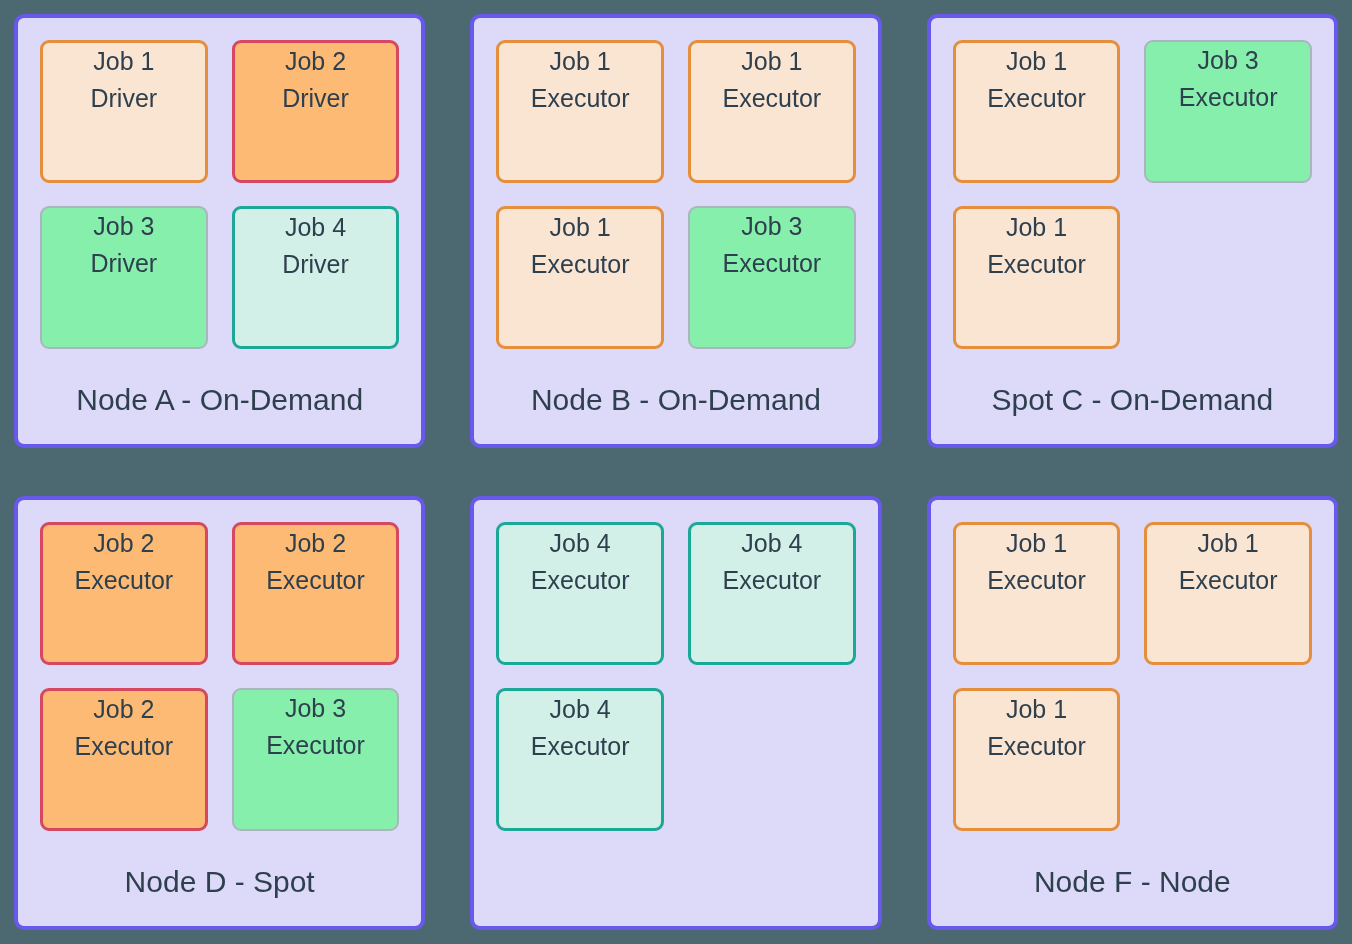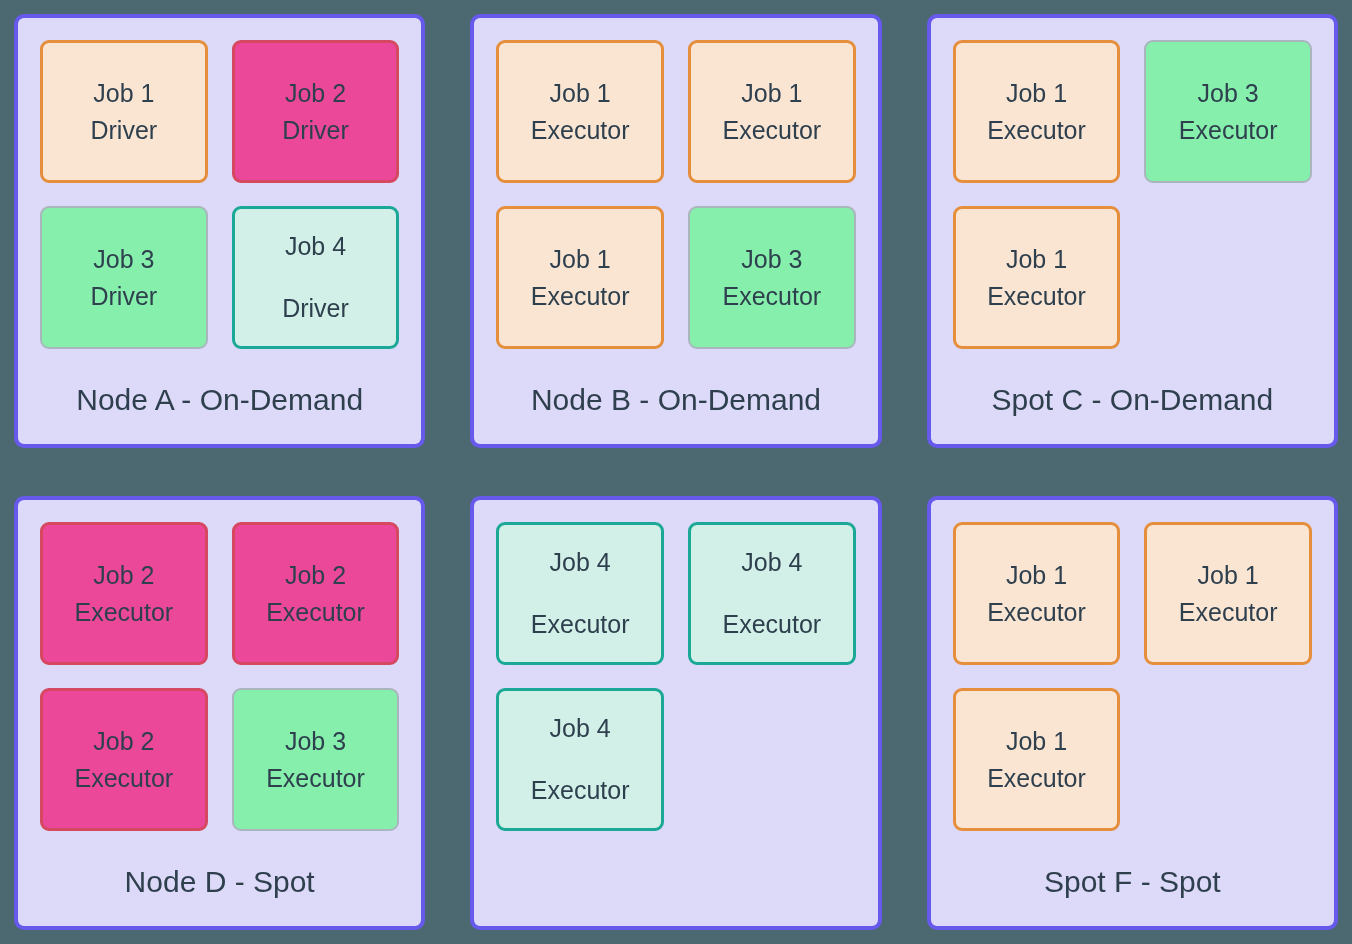--- a/index.html
+++ b/index.html
@@ -36,31 +36,30 @@
     row-gap: 23px;
   }
   .job-box {
     box-sizing: border-box;
     height: 143px;
     border: 3px solid transparent;
     border-radius: 9px;
     display: flex;
     flex-direction: column;
     align-items: center;
-    justify-content: center;
     text-align: center;
     font-size: 25px;
     line-height: 37px;
     font-weight: 500;
     color: #2E3F4D;
   }
   .job-box[data-style="job1"] { border-color: #E58E3B; background: #FAE5D3; }
-  .job-box[data-style="job2"] { border-color: #D5485F; background: #ec4899; }
+  .job-box[data-style="job2"] { border-color: #D5485F; background: #fdba74; }
   .job-box[data-style="job3"] { border-color: #A9B6BE; background: #86efac; border-width: 2px; }
-  .job-box[data-style="job4"] { border-color: #1CA897; background: #D2F0E8; gap: 25px; }
+  .job-box[data-style="job4"] { border-color: #1CA897; background: #D2F0E8; }
   .node-label {
     flex: 1;
     display: flex;
     align-items: center;
     justify-content: center;
     font-size: 30px;
     font-weight: 500;
     color: #2E3F4D;
     padding-top: 12px;
     padding-bottom: 6px;
@@ -180,16 +179,16 @@
       </div>
       <div class="job-box" data-style="job1">
         <div>Job 1</div>
         <div>Executor</div>
       </div>
       <div class="job-box" data-style="job1">
         <div>Job 1</div>
         <div>Executor</div>
       </div>
     </div>
-    <div class="node-label">Spot F - Spot</div>
+    <div class="node-label">Node F - Node</div>
   </section>
 
 </div>
 
 </body></html>

